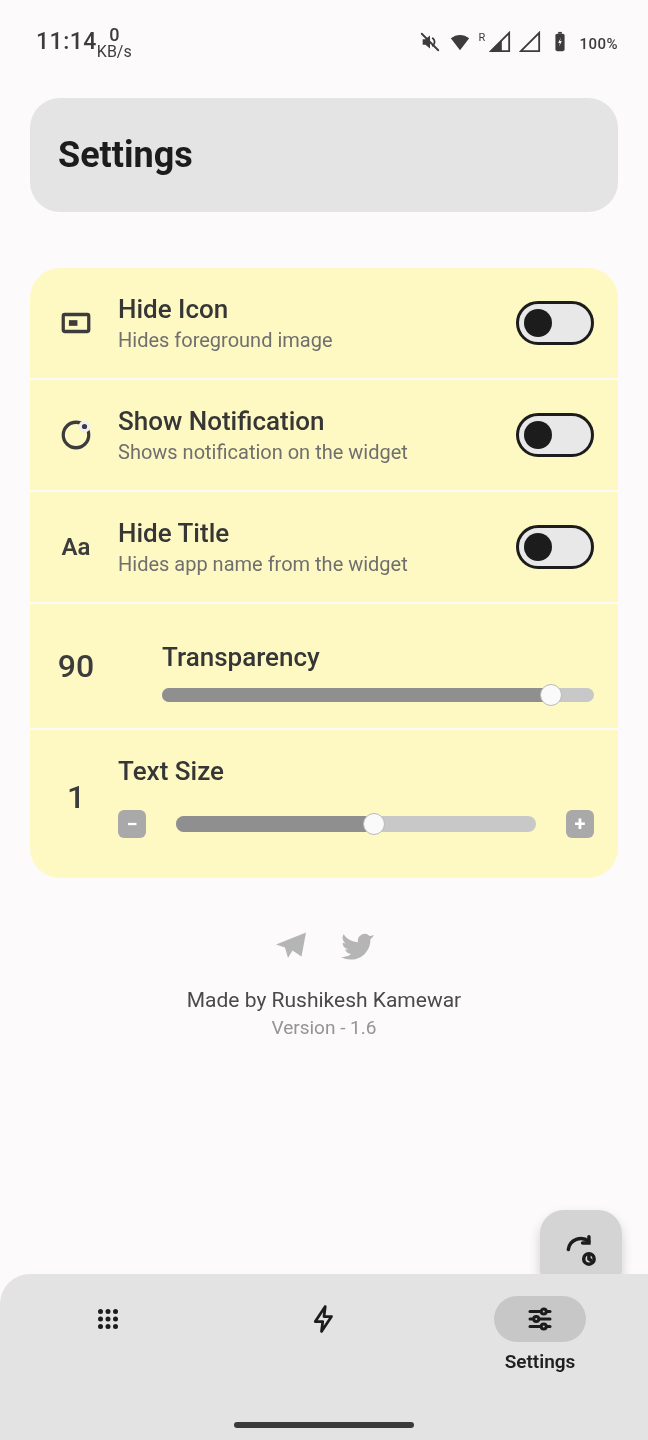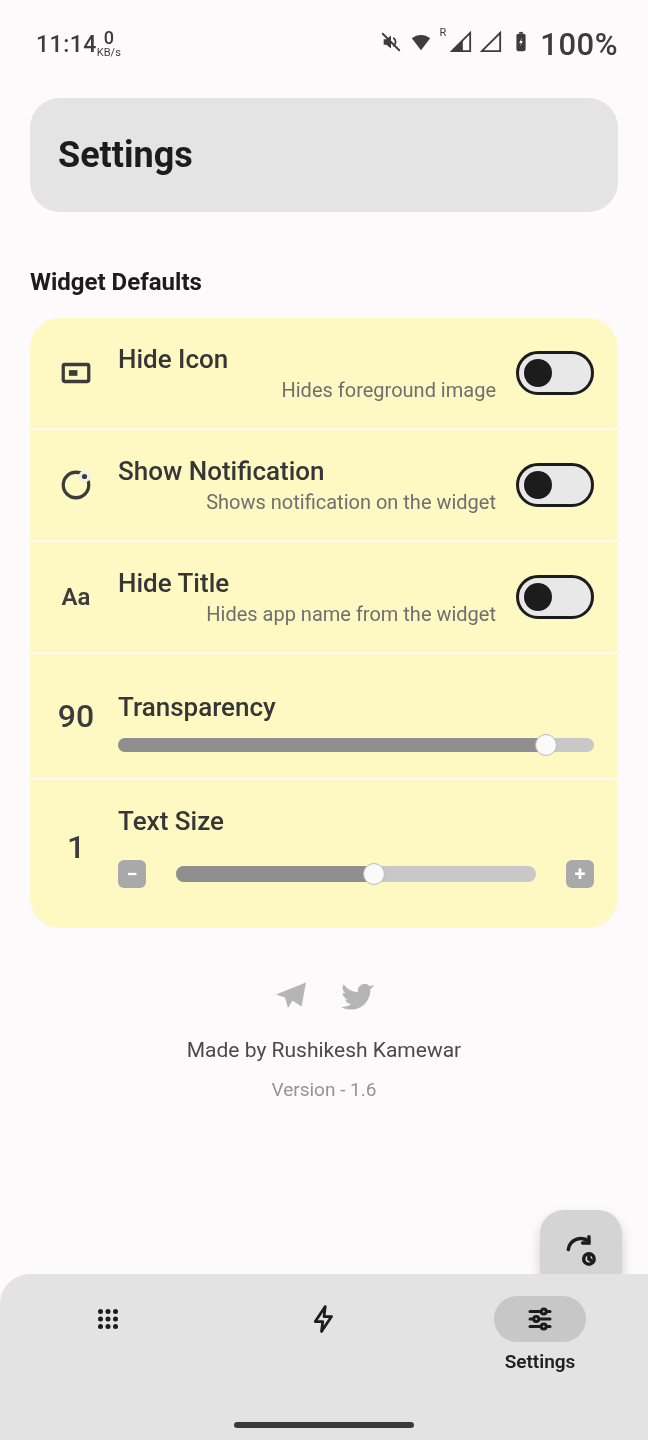--- a/index.html
+++ b/index.html
@@ -17,24 +17,24 @@
     justify-content: space-between;
     align-items: center;
     padding: 18px 30px 0 36px;
     height: 70px;
     color: #3c3c3c;
   }
   .status-left { display: flex; align-items: flex-start; gap: 0; }
   .clock { font-size: 23px; font-weight: 500; letter-spacing: 0.5px; }
   .net { display:flex; flex-direction:column; align-items:center; line-height:1; margin-top: -2px; }
   .net .n0 { font-size: 18px; font-weight:500; }
-  .net .nk { font-size: 11px; text-align: center; }
+  .net .nk { font-size: 16px; text-align: center; }
   .status-right { display:flex; align-items:center; gap:8px; }
   .status-right svg { width:22px; height:22px; }
-  .batt-text { font-size:31px; font-weight:500; letter-spacing:0.5px; }
+  .batt-text { font-size:15px; font-weight:500; letter-spacing:0.5px; }
   .sig-r { font-size:11px; margin-bottom:-16px; margin-right:-4px; align-self:flex-start; }
 
   
   .content { padding: 28px 30px 0; }
 
   .title-card {
     background: #e5e4e4;
     border-radius: 30px;
     padding: 36px 28px;
     margin-bottom: 56px;
@@ -69,41 +69,41 @@
   .row-icon svg { width: 34px; height: 34px; }
   .row-val {
     width: 44px; min-width:44px;
     text-align:center;
     font-size: 32px;
     font-weight: 500;
     color: #3c3c3c;
   }
   .row-body { flex:1; }
   .row-title { font-size: 26px; font-weight: 500; color: #363636; margin-bottom: 4px; }
-  .row-sub   { font-size: 20px; color: #6f6f6f; text-align: right; }
+  .row-sub   { font-size: 20px; color: #6f6f6f; }
 
   
   .toggle {
     width: 78px; height: 44px;
     border: 3px solid #1c1c1c;
     border-radius: 22px;
     position: relative;
     background: #e9e8e8;
   }
   .toggle .knob {
     position: absolute;
     width: 28px; height: 28px;
     border-radius: 50%;
     background: #1c1c1c;
     top: 50%; transform: translateY(-50%);
     left: 5px;
   }
 
   
-  .slider-wrap { padding-top: 12px; }
+  .slider-wrap { padding-top: 12px; margin-left: 44px; }
   .slider-track {
     position: relative;
     height: 14px;
     border-radius: 10px;
     background: #c8c8c8;
     margin-top: 16px;
   }
   .slider-fill {
     position:absolute; left:0; top:0; bottom:0;
     background: #8f8f8f;
@@ -125,21 +125,21 @@
     display:flex; justify-content:center; align-items:center;
     font-size: 20px; font-weight:700;
     line-height: 1;
   }
   .textsize-controls .slider-track { flex:1; margin-top:0; height:16px; }
 
   
   .credits { text-align:center; color:#606060; }
   .credit-icons { display:flex; justify-content:center; gap:30px; margin-bottom:20px; }
   .credit-icons svg { width:36px; height:36px; fill:#b5b5b5; }
-  .credit-name { font-size:21px; color:#4a4a4a; margin-bottom:16px; }
+  .credit-name { font-size:21px; color:#4a4a4a; margin-bottom:4px; }
   .credit-ver  { font-size:19px; color:#949494; }
 
   
   .fab {
     position:absolute;
     right: 26px;
     bottom: 148px;
     width: 82px; height:82px;
     border-radius: 24px;
     background:#d4d4d4;
@@ -224,21 +224,20 @@
     <span class="batt-text">100%</span>
   </div>
 </div>
 
 <div class="content">
 
   <div class="title-card">
     <h1>Settings</h1>
   </div>
 
-  <div class="section-label">Widget Defaults</div>
 
   <div class="card">
 
     <div class="row">
       <div class="row-icon">
         <svg viewBox="0 0 24 24" fill="none" stroke="#3c3c3c" stroke-width="2.3">
           <rect x="3" y="6" width="18" height="12" rx="1"></rect>
           <rect x="7" y="10" width="6" height="4" fill="#3c3c3c" stroke="none"></rect>
         </svg>
       </div>

